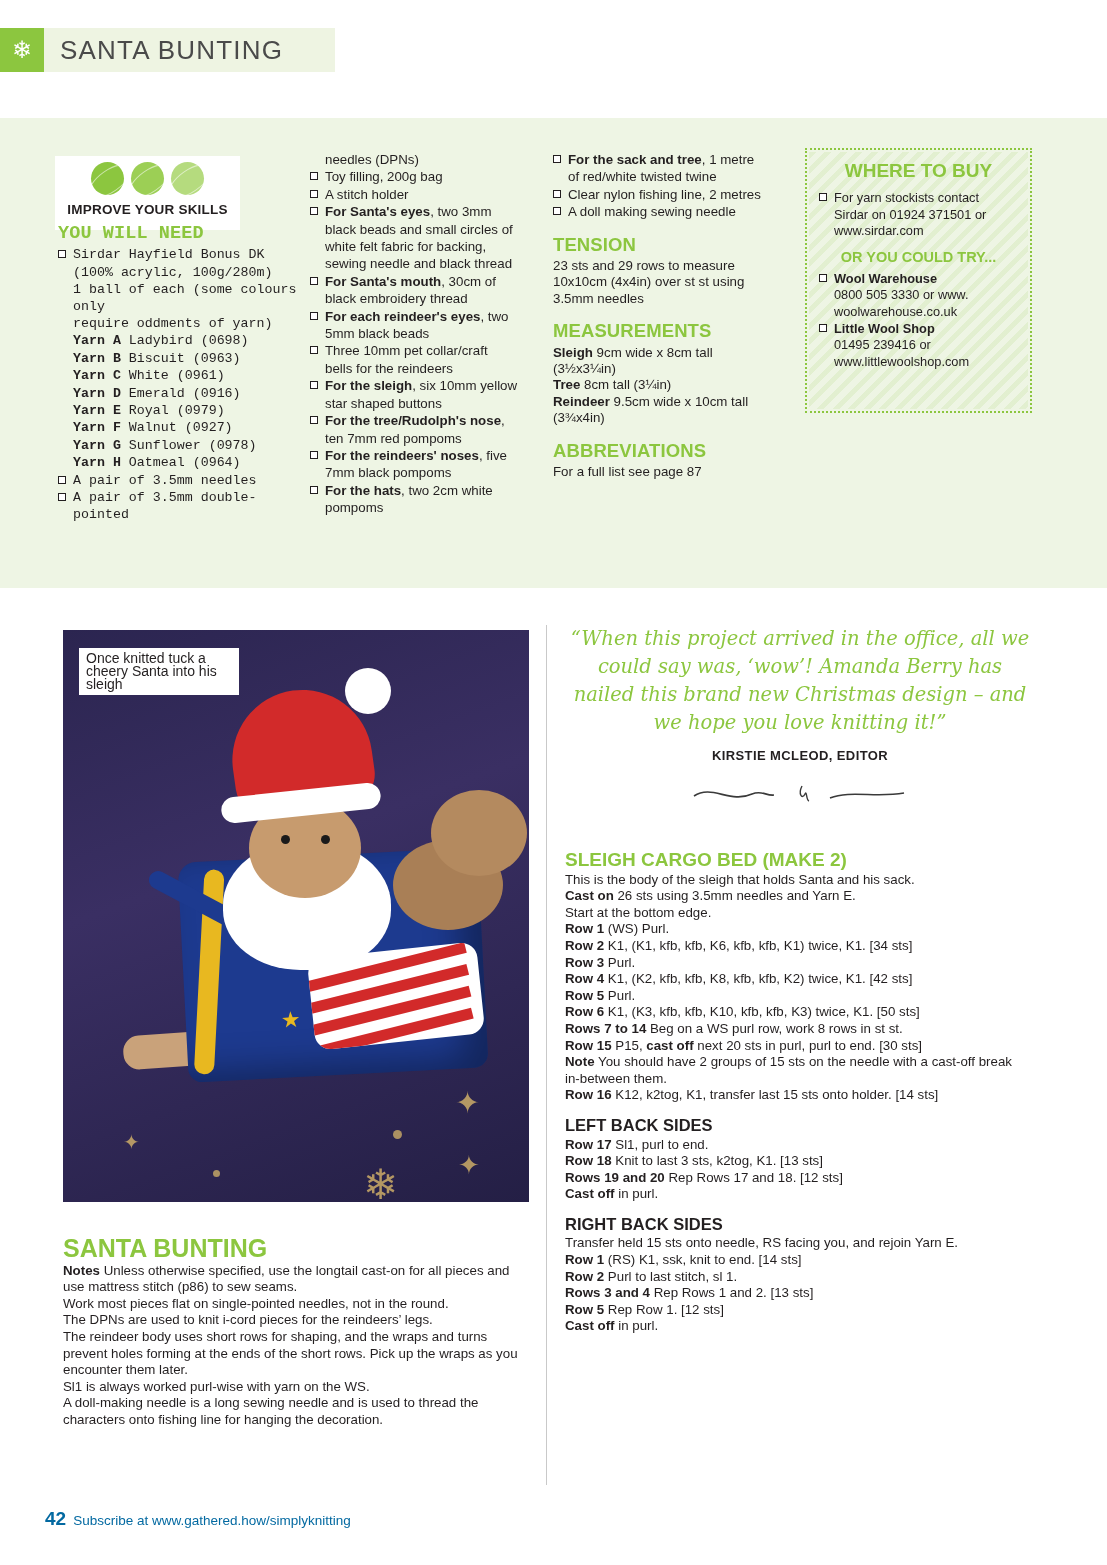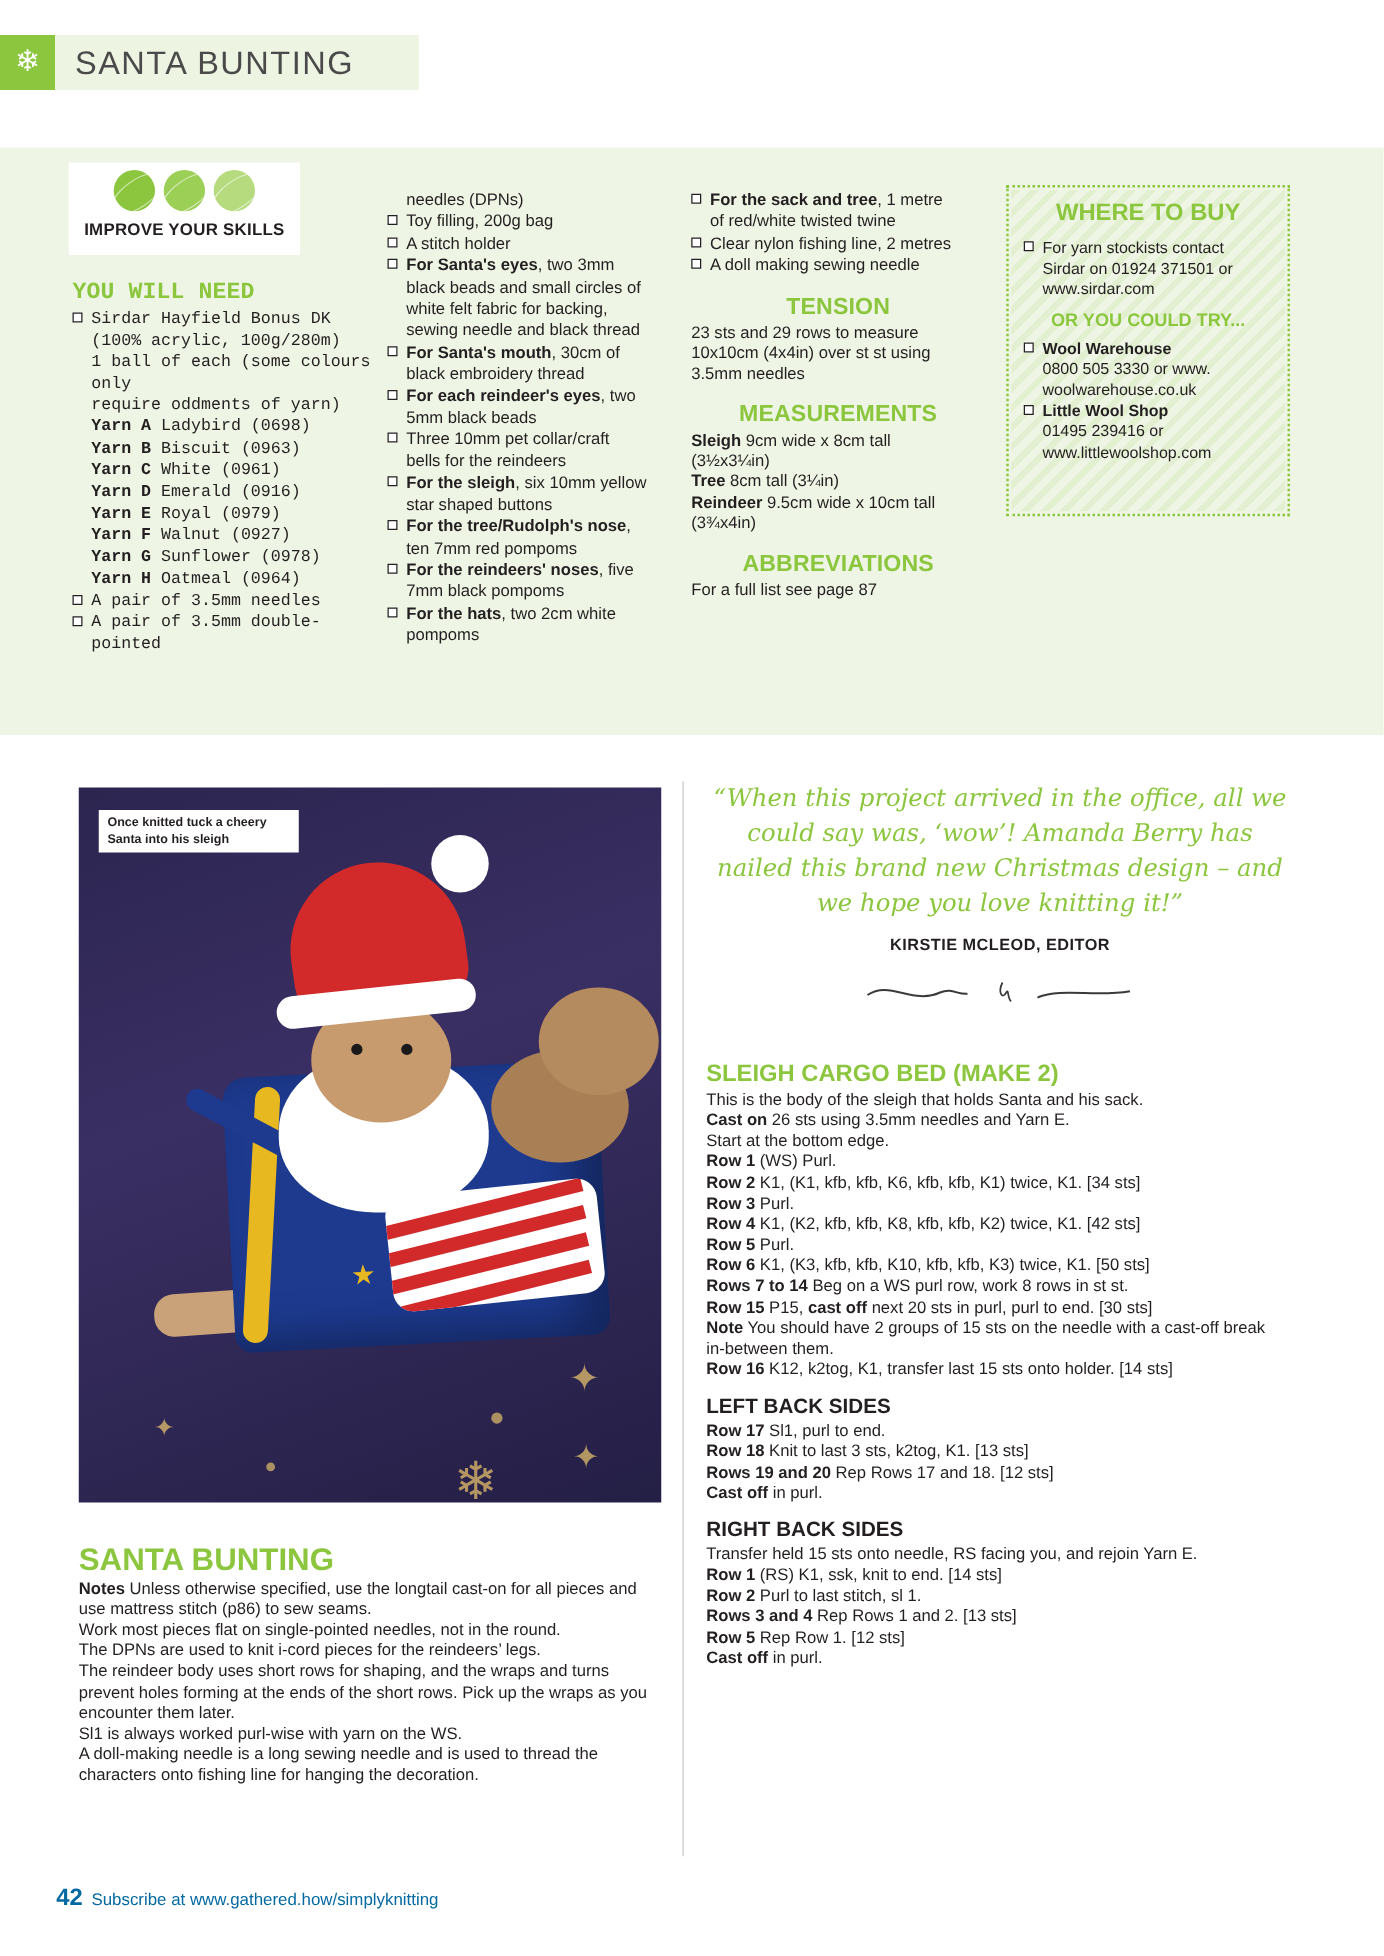--- a/index.html
+++ b/index.html
@@ -29,21 +29,21 @@
   .hdr-title {
     font-size:26px; letter-spacing:1.2px; color:#4a4a4a;
     padding-left:16px; font-weight:400;
   }
   
   .info-panel {
     position:absolute; left:0; top:118px; width:1107px; height:470px;
     background:#eef5e4;
   }
   .skills-box {
-    position:absolute; left:55px; top:12px; width:185px; height:74px;
+    position:absolute; left:55px; top:38px; width:185px; height:74px;
     background:#ffffff; text-align:center; padding-top:6px;
   }
   .yarn-balls { display:flex; justify-content:center; gap:7px; }
   .ball {
     width:33px; height:33px; border-radius:50%;
     background:#8cc63f;
     position:relative; overflow:hidden;
   }
   .ball:nth-child(2){ background:#9ccf55; }
   .ball:nth-child(3){ background:#b5db7e; }
@@ -58,21 +58,21 @@
     letter-spacing:.2px;
   }
   .col { position:absolute; font-size:13.3px; line-height:16.4px; }
   .col-1 { left:58px; top:108px; width:250px;font-family:Liberation Mono, monospace; }
   .col-2 { left:310px; top:34px; width:235px; }
   .col-3 { left:553px; top:34px; width:235px; }
   h3.sec {
     color:#8cc63f; font-size:18.5px; font-weight:bold; margin:0 0 5px 0;
     letter-spacing:.1px;
   }
-  h3.sec.sp { margin-top:16px;text-align:center; }
+  h3.sec.sp { margin-top:16px; }
   .li { position:relative; padding-left:15px; margin-bottom:1px; }
   .li .box {
     position:absolute; left:0; top:3px; width:8px; height:8px;
     border:1px solid #231f20; background:#fff;
   }
   .ind { padding-left:15px; }
   b { font-weight:bold; }
   .plain { margin-bottom:1px; }
   
   .wtb {
@@ -96,21 +96,21 @@
   }
   .wtb .li { font-size:12.8px; line-height:15.6px; position:relative; }
   
   .photo {
     position:absolute; left:63px; top:630px; width:466px; height:572px;
     background:linear-gradient(160deg,#2b2550 0%, #3a2f63 40%, #241f45 100%);
     overflow:hidden;
   }
   .photo .caption {
     position:absolute; left:16px; top:18px; background:#ffffff;
-    font-size:10px; font-weight:bold; line-height:13px;
+    font-size:14px; font-weight:normal; line-height:13px;
     padding:4px 7px; max-width:160px; z-index:6;
   }
   .snow { position:absolute; border-radius:50%; background:#d7b56a; opacity:.75; }
   .star-deco { position:absolute; color:#d7b56a; opacity:.8; }
   
   .sleigh {
     position:absolute; left:120px; top:225px; width:300px; height:220px;
     background:#1d3a8f; border-radius:18px 40px 14px 14px;
     transform:rotate(-3deg);
     box-shadow: inset -22px -10px 34px rgba(0,0,0,.35);

